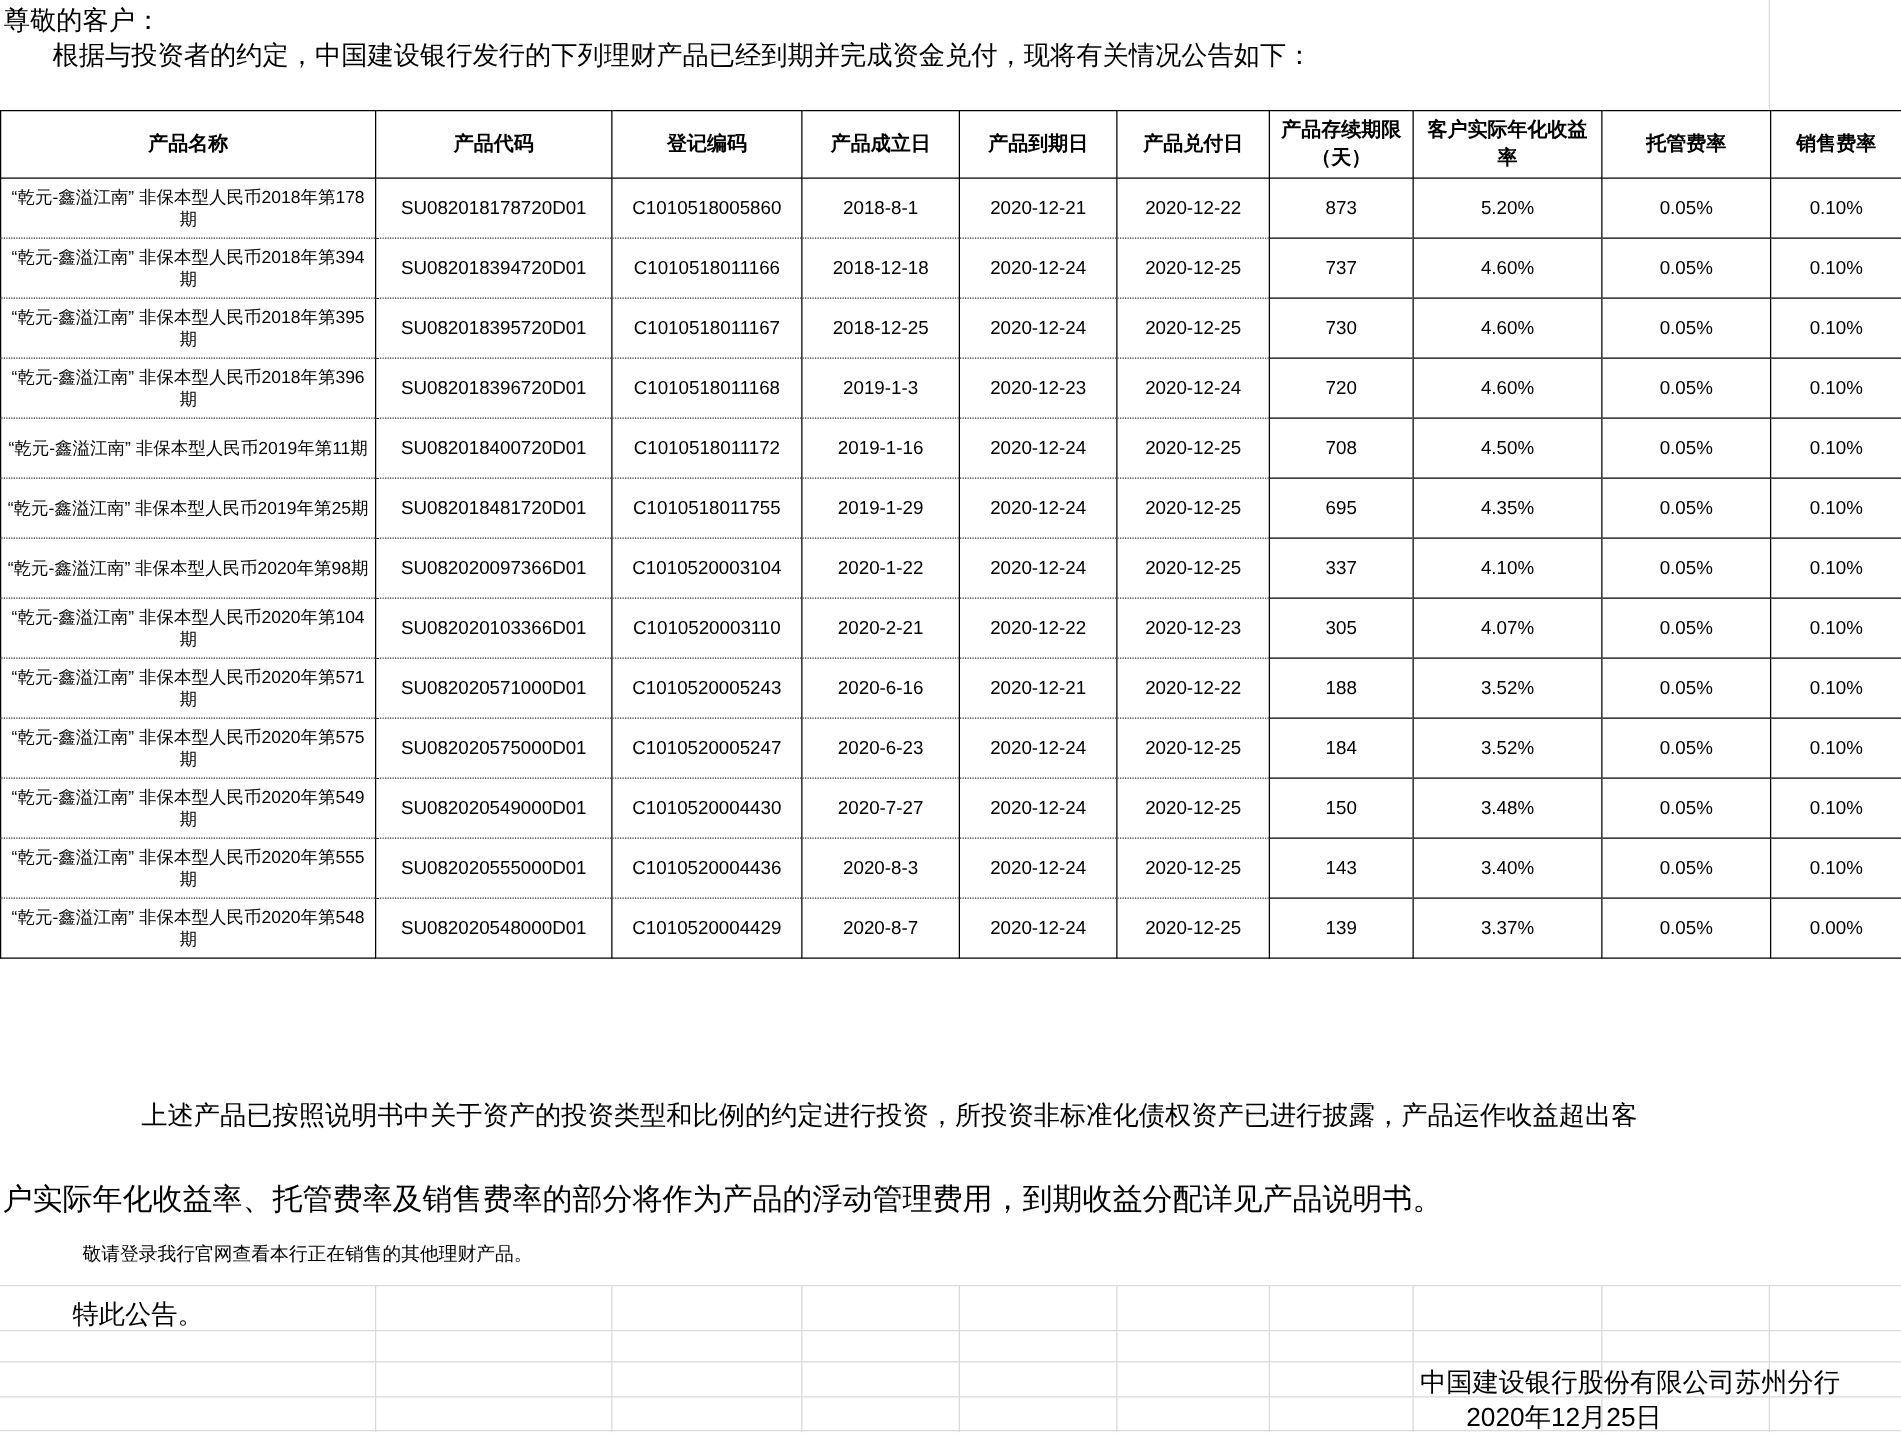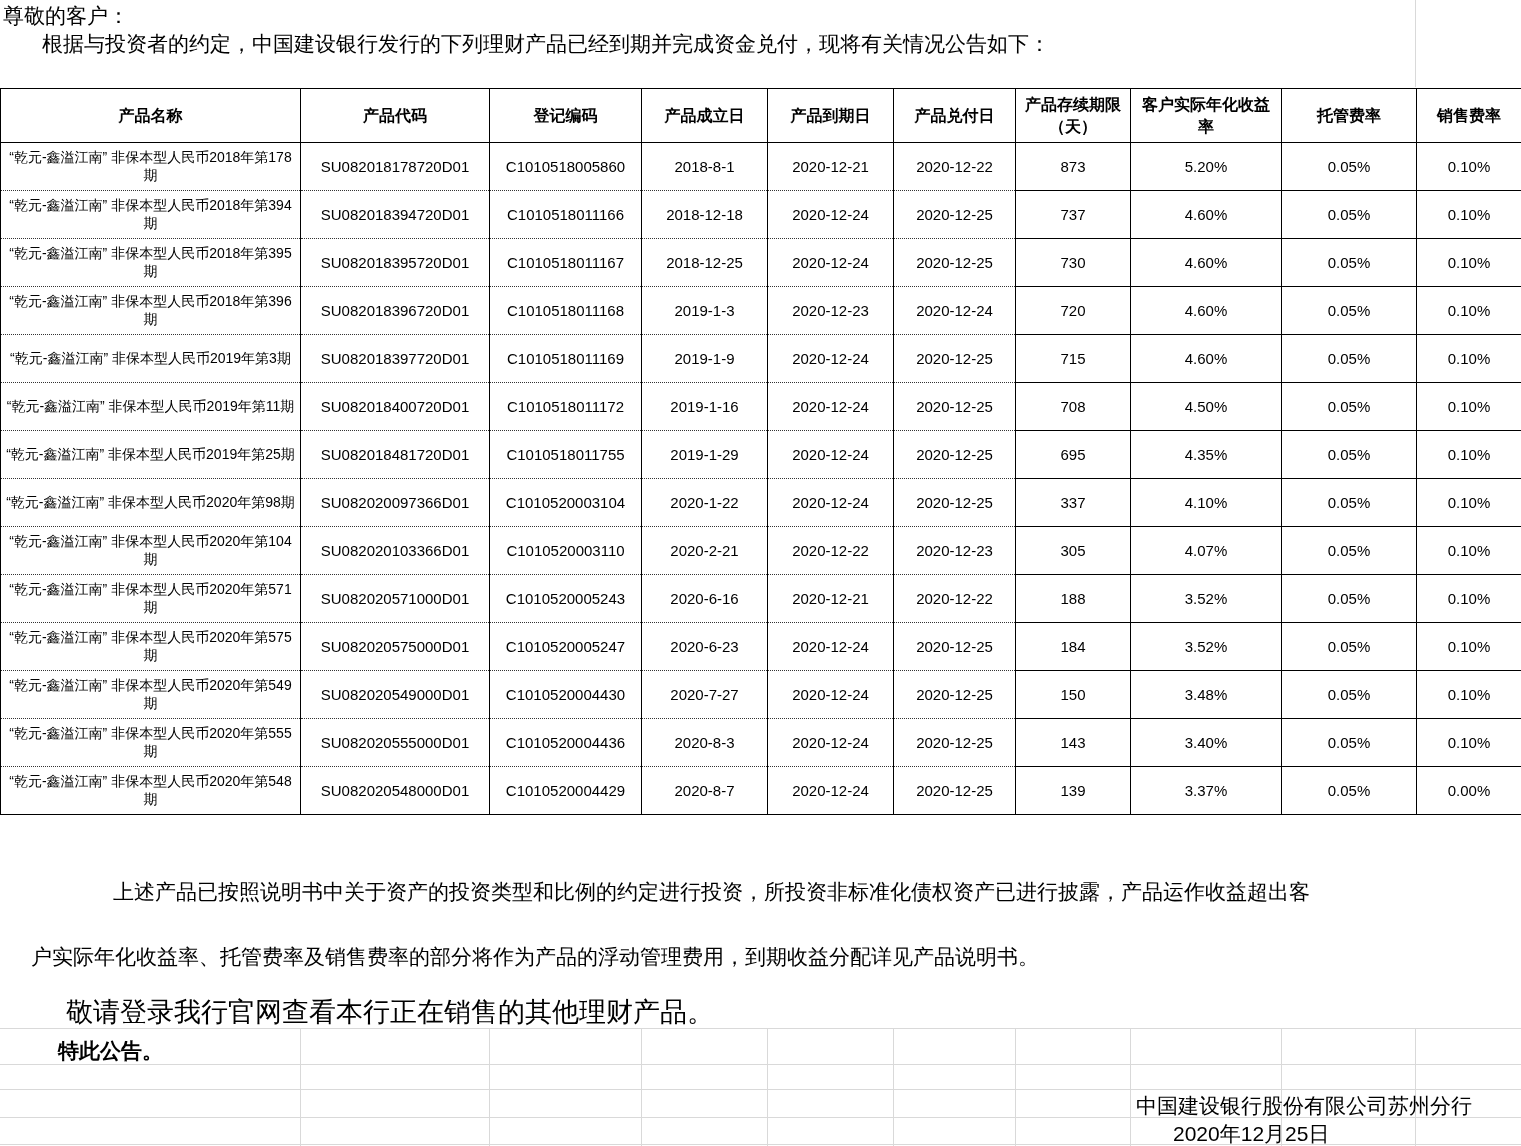--- a/index.html
+++ b/index.html
@@ -33,23 +33,23 @@
   table.products tbody td {
     font-size: 15px;
     border-left: 1px solid #000; border-right: 1px solid #000;
     border-top: 1px dotted #333;
   }
   table.products tbody td.solid-sep { border-top: 1px solid #000; }
   table.products tbody td:first-child { font-size: 14px; text-align: center; }
   table.products tbody tr:last-child td { border-bottom: 1px solid #000; }
 
   .para1 { left: 113px; top: 878px;  font-size: 21px; }
-  .para2 { left: 2px;   top: 943px;  font-size: 21px; margin-left: 29px; }
-  .para3 { left: 66px;  top: 994px;  font-size: 27px; }
-  .para4 { left: 58px;  top: 1037px; font-size: 21px; font-weight: bold; }
+  .para2 { left: 2px;   top: 943px;  font-size: 24px; }
+  .para3 { left: 66px;  top: 994px;  font-size: 15px; }
+  .para4 { left: 58px;  top: 1037px; font-size: 21px; }
   .issuer     { left: 1136px; top: 1092px; font-size: 21px; }
   .issue-date { left: 1173px; top: 1120px; font-size: 21px; }
 
   .gridline-h { position: absolute; height: 1px; background: #d9d9d9; left: 0; width: 1521px; }
   .gridline-v { position: absolute; width: 1px;  background: #d9d9d9; top: 1028px; height: 118px; }
   .gridline-v-top { position: absolute; width: 1px; background: #d9d9d9; left: 1415px; top: 0; height: 87px; }
 </style>
 </head>
 <body>
 
@@ -144,32 +144,20 @@
         <td>C1010518011168</td>
         <td>2019-1-3</td>
         <td>2020-12-23</td>
         <td>2020-12-24</td>
         <td class="solid-sep">720</td>
         <td class="solid-sep">4.60%</td>
         <td class="solid-sep">0.05%</td>
         <td class="solid-sep">0.10%</td>
       </tr>
       <tr>
-        <td>“乾元-鑫溢江南” 非保本型人民币2019年第3期</td>
-        <td>SU082018397720D01</td>
-        <td>C1010518011169</td>
-        <td>2019-1-9</td>
-        <td>2020-12-24</td>
-        <td>2020-12-25</td>
-        <td class="solid-sep">715</td>
-        <td class="solid-sep">4.60%</td>
-        <td class="solid-sep">0.05%</td>
-        <td class="solid-sep">0.10%</td>
-      </tr>
-      <tr>
         <td>“乾元-鑫溢江南” 非保本型人民币2019年第11期</td>
         <td>SU082018400720D01</td>
         <td>C1010518011172</td>
         <td>2019-1-16</td>
         <td>2020-12-24</td>
         <td>2020-12-25</td>
         <td class="solid-sep">708</td>
         <td class="solid-sep">4.50%</td>
         <td class="solid-sep">0.05%</td>
         <td class="solid-sep">0.10%</td>

